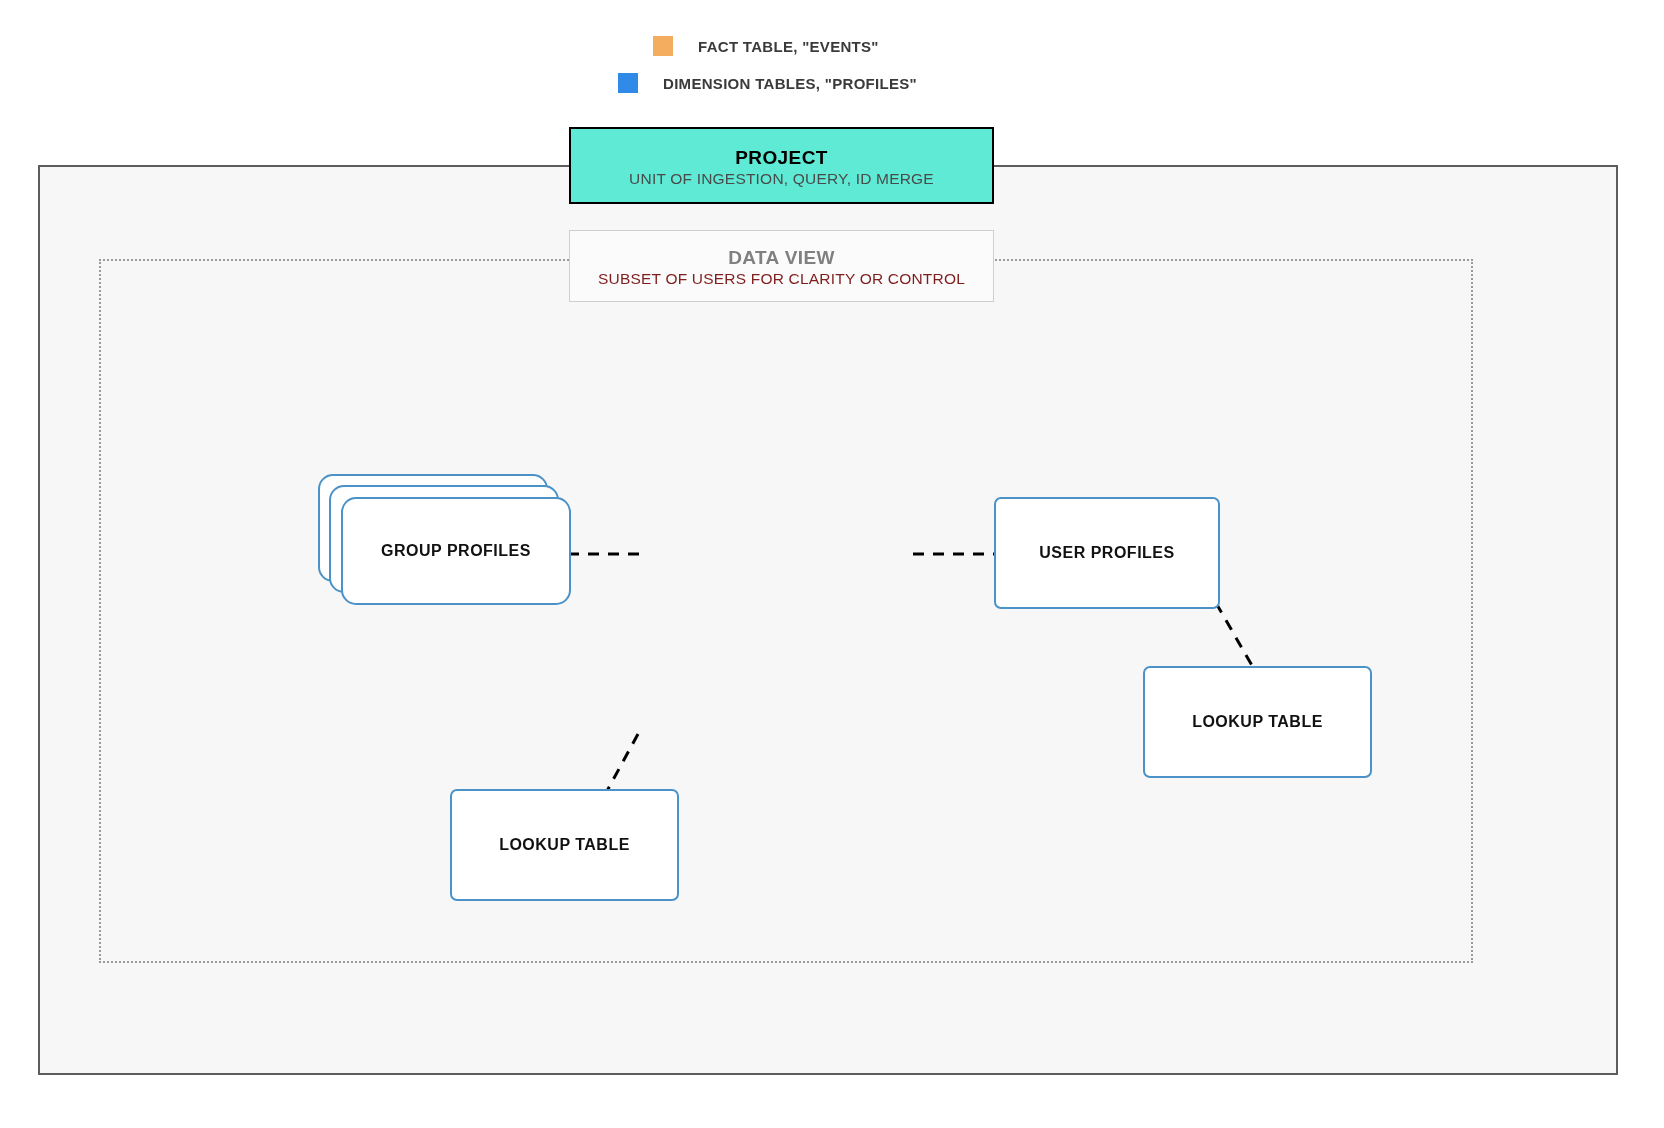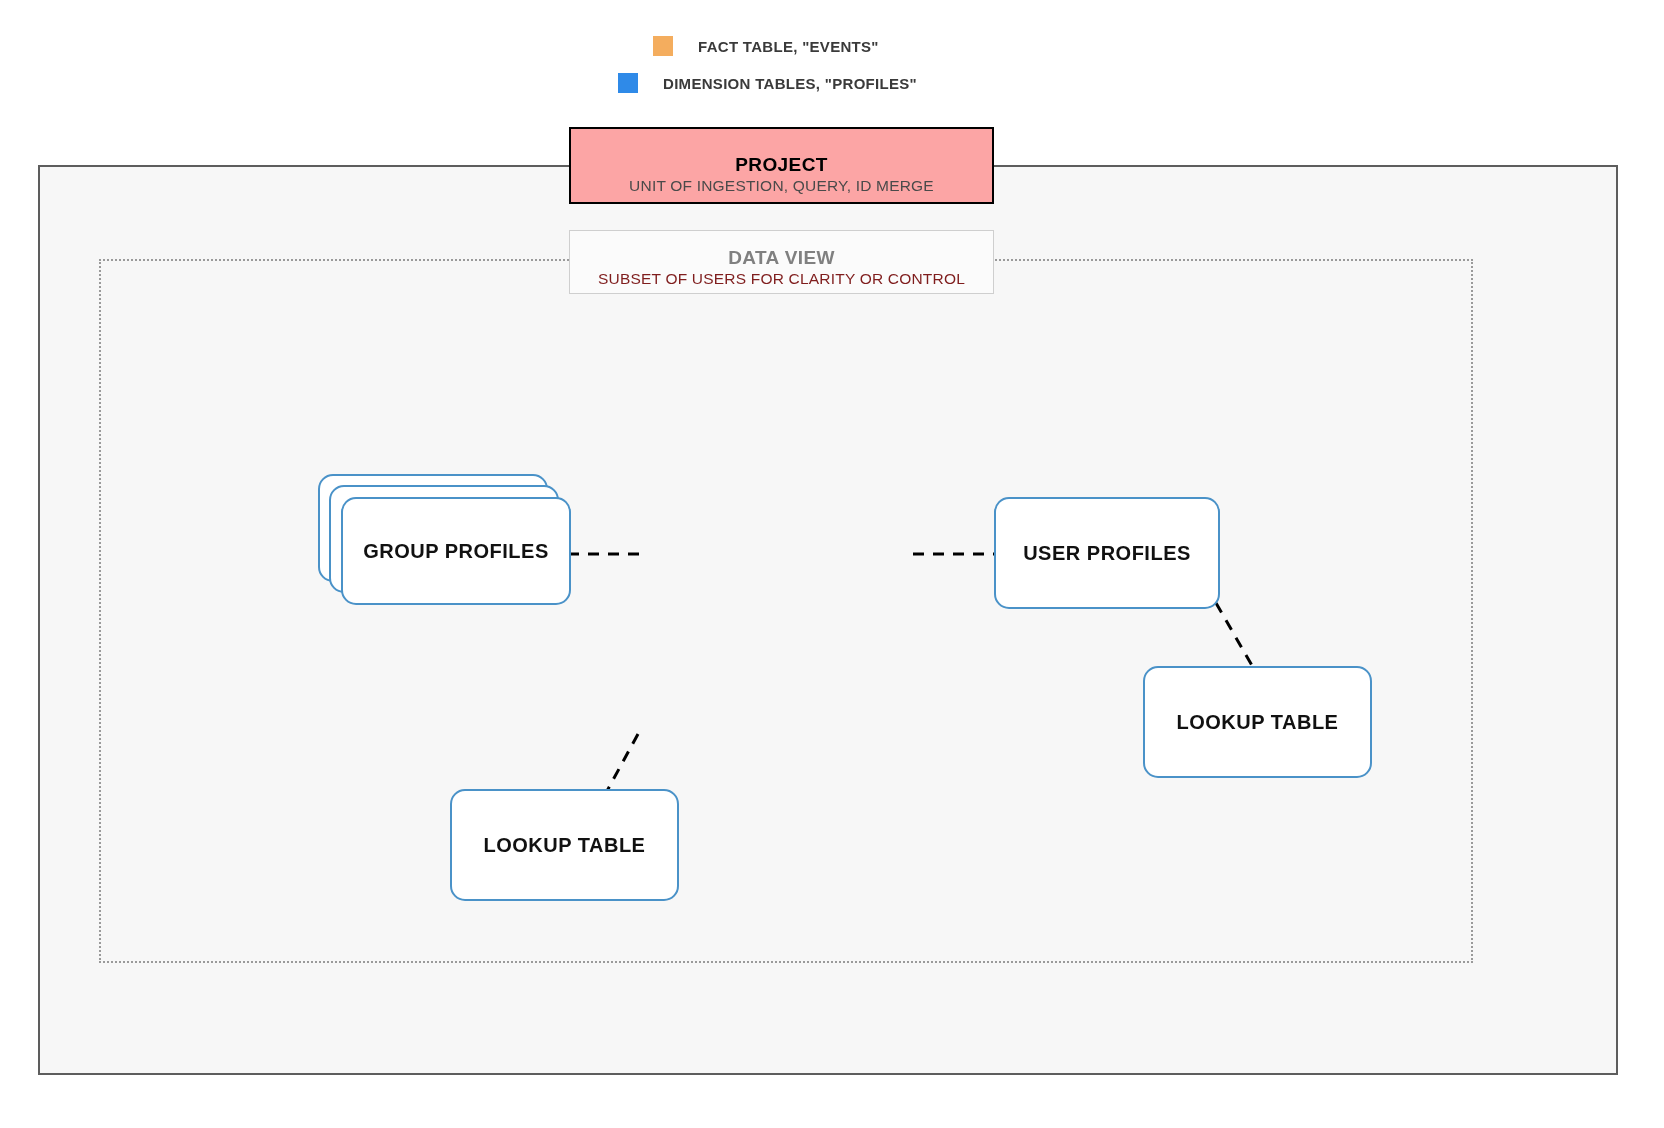--- a/index.html
+++ b/index.html
@@ -60,36 +60,36 @@
     width: 1374px;
     height: 704px;
     border: 2px dotted #9a9a9a;
     box-sizing: border-box;
   }
 
   
   .header-card {
     position: absolute;
     box-sizing: border-box;
-    background: #fca5a5;
+    background: #5eead4;
     text-align: center;
-    padding-top: 25px;
+    padding-top: 18px;
   }
   .project-card {
     left: 569px;
     top: 127px;
     width: 425px;
     height: 77px;
     border: 2px solid #000000;
   }
   .dataview-card {
     left: 569px;
     top: 230px;
     width: 425px;
-    height: 64px;
+    height: 72px;
     border: 1px solid #cfcfcf;
     background: #fbfbfb;
     padding-top: 16px;
   }
   .card-title {
     font-size: 19px;
     font-weight: bold;
     letter-spacing: 0.4px;
     color: #000000;
   }
@@ -115,28 +115,28 @@
     display: flex;
     align-items: center;
     justify-content: center;
   }
 
   
   .dim-card {
     position: absolute;
     background: #ffffff;
     border: 2px solid #4a92c8;
-    border-radius: 15px;
+    border-radius: 7px;
     box-sizing: border-box;
     display: flex;
     align-items: center;
     justify-content: center;
   }
   .node-label {
-    font-size: 20px;
+    font-size: 16px;
     font-weight: bold;
     letter-spacing: 0.5px;
     color: #111111;
     text-align: right;
   }
 
   
   .stack-wrap { position: absolute; left: 318px; top: 474px; width: 262px; height: 140px; }
   .stack-card {
     position: absolute;

